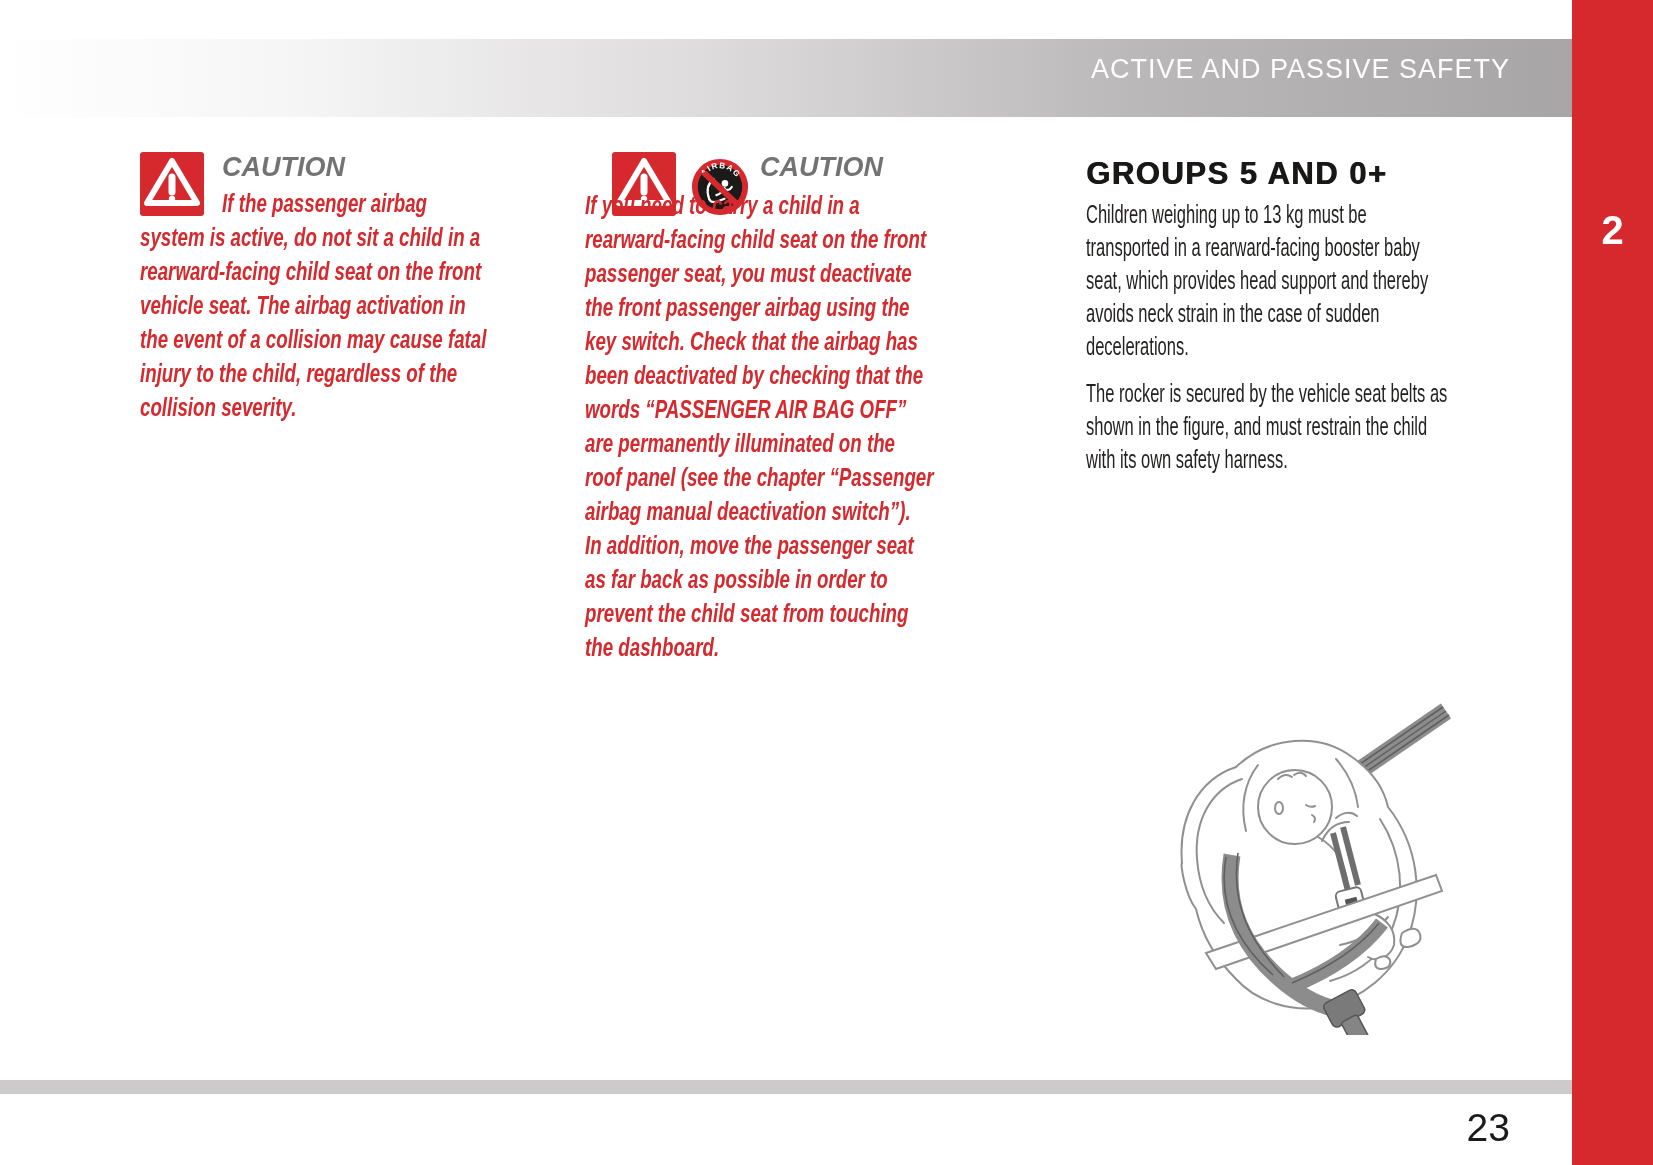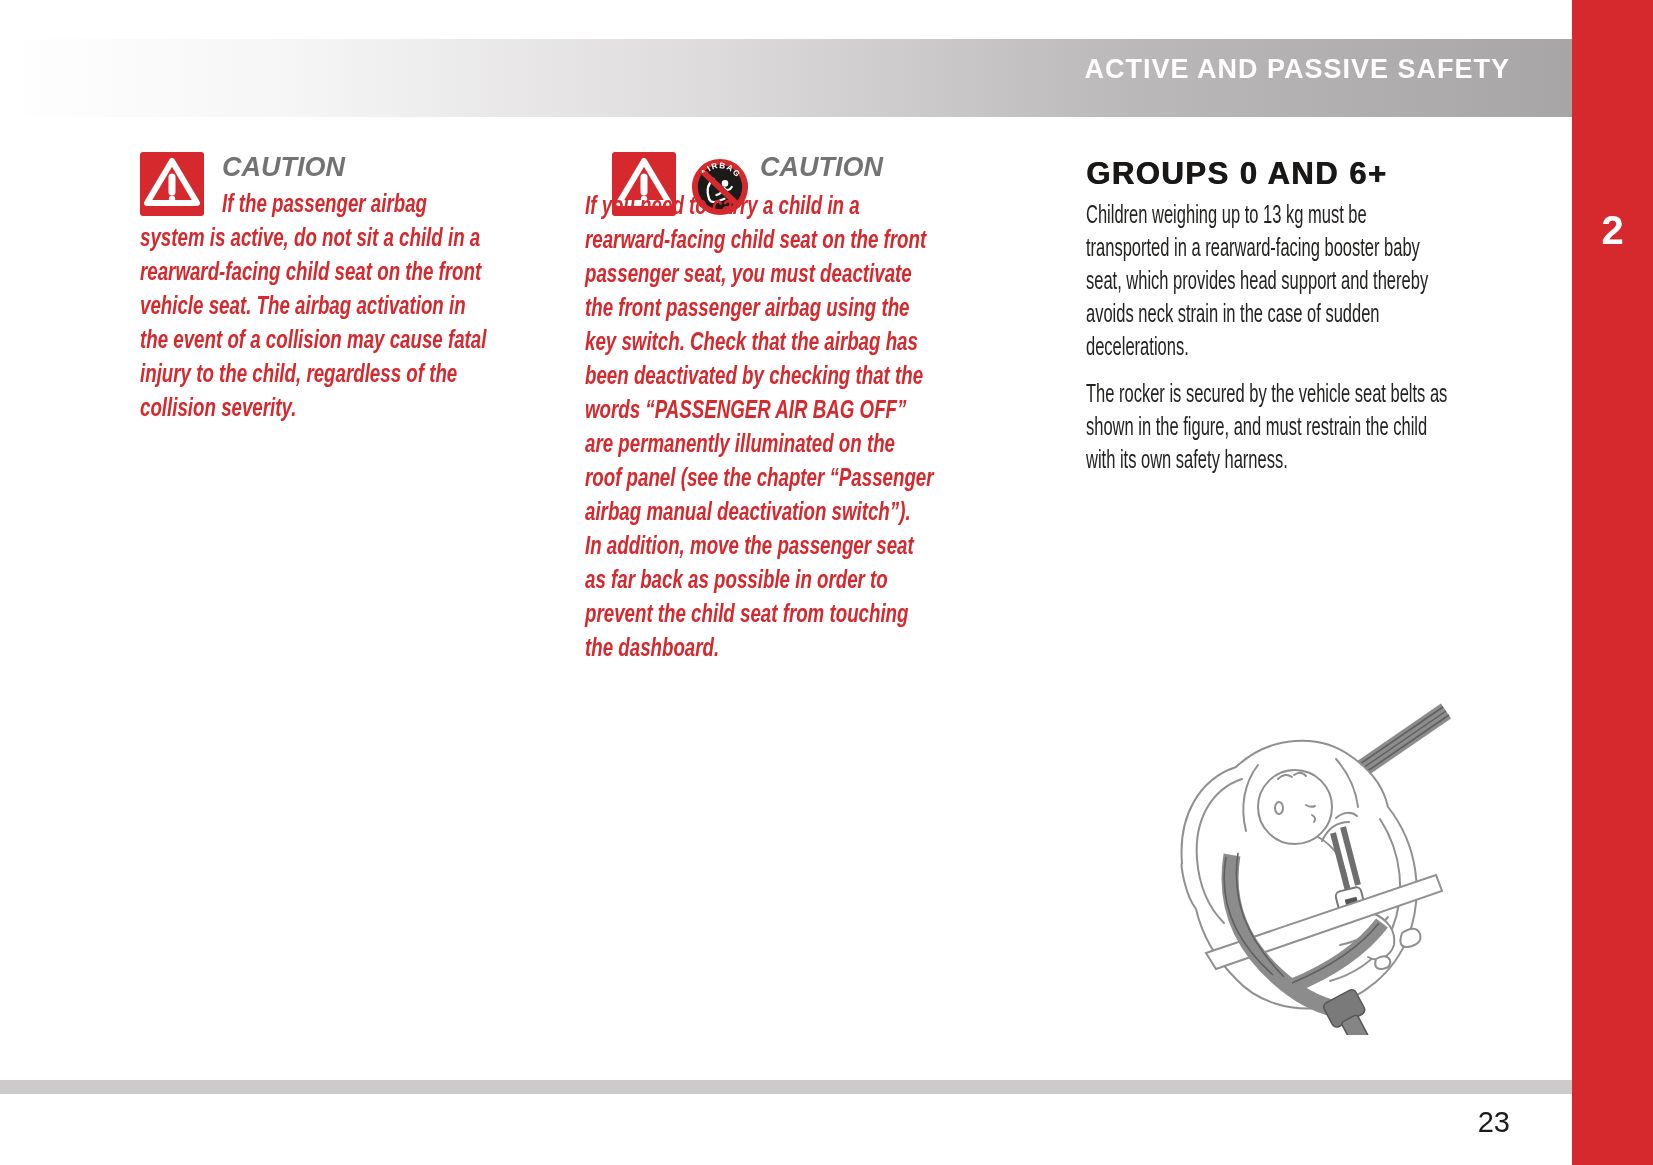--- a/index.html
+++ b/index.html
@@ -7,30 +7,30 @@
     position:relative; width:1653px; height:1165px; background:#ffffff;
     font-family:"Liberation Sans", sans-serif; overflow:hidden;
   }
   
   .header-bar {
     position:absolute; left:0; top:39px; width:1572px; height:78px;
     background:linear-gradient(to right,#ffffff 0%,#f7f6f6 18%,#dddbdb 45%,#bab8b8 72%,#a7a5a5 100%);
   }
   .header-title {
     position:absolute; right:62px; top:0; height:60px; display:flex; align-items:center;
-    color:#ffffff; font-weight:bold; font-size:27px; letter-spacing:1px;
+    color:#ffffff; font-weight:normal; font-size:27px; letter-spacing:1px;
   }
   
   .chapter-bar { position:absolute; right:0; top:0; width:81px; height:1165px; background:#d5292d; }
   .chapter-num { position:absolute; top:210px; left:0; width:100%; text-align:center;
     color:#ffffff; font-size:40px; font-weight:bold; line-height:1; }
   
   .footer-bar { position:absolute; left:0; top:1080px; width:1572px; height:14px; background:#cccaca; }
   .page-num { position:absolute; top:1106px; left:1380px; width:130px; text-align:right;
-    font-size:29px; color:#1a1a1a; }
+    font-size:39px; color:#1a1a1a; }
   
   .col { position:absolute; }
   .caution-head { color:#737373; font-weight:bold; font-style:italic; font-size:27px; line-height:34px; }
   .red-body { color:#d5292d; font-weight:bold; font-style:italic; font-size:26px; line-height:34px; }
   .black-body { color:#242220; font-size:25px; line-height:33px; }
   .cond75 { transform:scaleX(0.72); transform-origin:0 0; width:150%; white-space:pre-line; }
   .cond70 { transform:scaleX(0.66); transform-origin:0 0; width:160%; white-space:pre-line; }
   .groups-head { color:#1a1817; font-weight:bold; font-size:31px; line-height:36px; letter-spacing:1.5px;
     text-shadow:0.8px 0 0 #1a1817; }
   .icon-abs { position:absolute; }
@@ -110,21 +110,21 @@
 are permanently illuminated on the
 roof panel (see the chapter “Passenger
 airbag manual deactivation switch”).
 In addition, move the passenger seat
 as far back as possible in order to
 prevent the child seat from touching
 the dashboard.</div>
   </div>
 
   <div class="col" style="left:1086px; top:156px; width:400px;">
-    <div class="groups-head">GROUPS 0 AND 6+</div>
+    <div class="groups-head">GROUPS 5 AND 0+</div>
     <div class="black-body cond70" style="margin-top:6px;">Children weighing up to 13 kg must be
 transported in a rearward-facing booster baby
 seat, which provides head support and thereby
 avoids neck strain in the case of sudden
 decelerations.</div>
     <div class="black-body cond70" style="margin-top:14px;">The rocker is secured by the vehicle seat belts as
 shown in the figure, and must restrain the child
 with its own safety harness.</div>
   </div>
 

